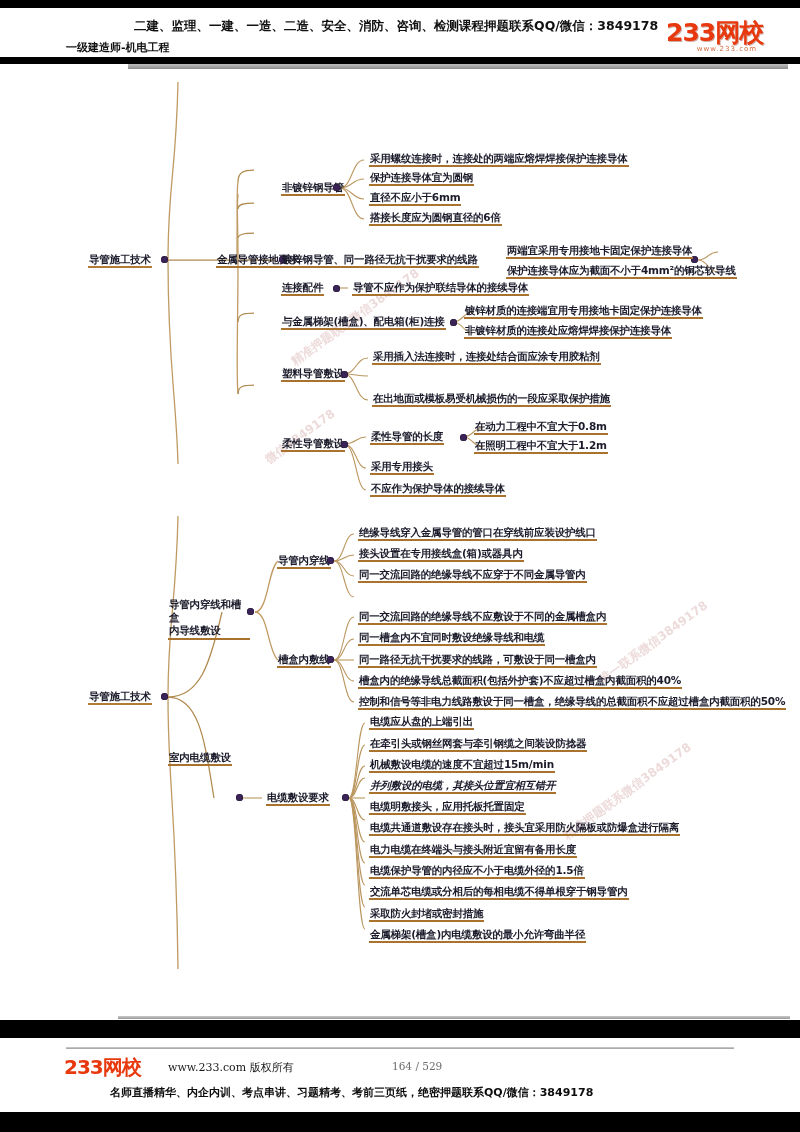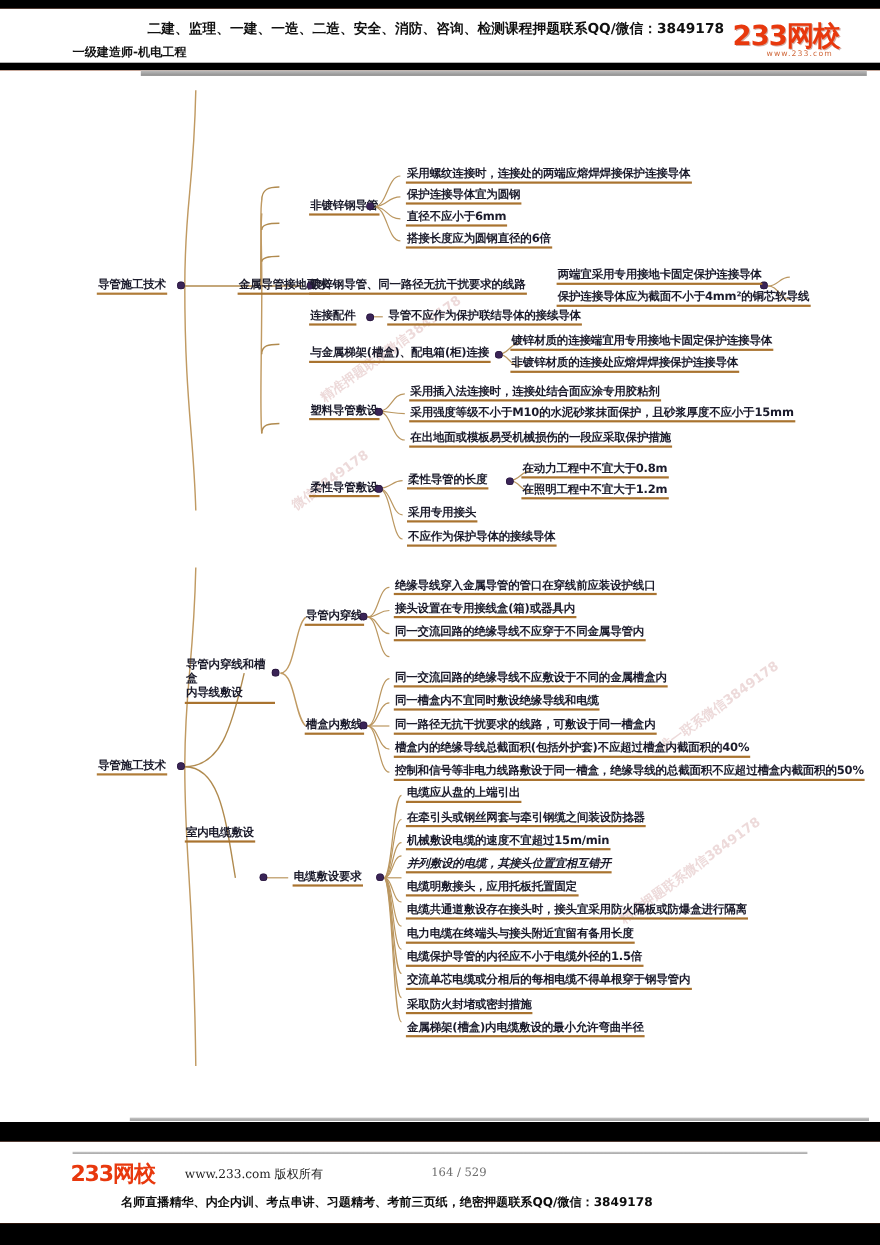--- a/index.html
+++ b/index.html
@@ -5,21 +5,21 @@
   html,body{margin:0;padding:0;}
   body{
     width:800px;height:1132px;
     background:#000;
     font-family:"DejaVu Sans","Liberation Sans",sans-serif;
     overflow:hidden;
     position:relative;
   }
   .page{
     position:absolute;left:0;top:0;width:800px;height:1132px;
-    background:#c2410c;
+    background:#8b5cf6;
   }
   
   .band-top{position:absolute;left:0;top:0;width:800px;height:8px;background:#000;}
   .band-mid{position:absolute;left:0;top:57px;width:800px;height:7px;background:#000;}
   .band-bot{position:absolute;left:0;top:1112px;width:800px;height:20px;background:#000;}
   .band-bot2{position:absolute;left:0;top:1020px;width:800px;height:18px;background:#000;}
 
   
   .hdr{position:absolute;left:0;top:8px;width:800px;height:50px;background:#fff;}
   .hdr-line1{
@@ -226,21 +226,20 @@
     <div class="node leaf" style="left:352px;top:217px;">导管不应作为保护联结导体的接续导体</div>
 
     <div class="node" style="left:281px;top:251px;">与金属梯架(槽盒)、配电箱(柜)连接</div>
     <div class="bullet" style="left:450px;top:255px;"></div>
     <div class="node leaf" style="left:464px;top:240px;">镀锌材质的连接端宜用专用接地卡固定保护连接导体</div>
     <div class="node leaf" style="left:464px;top:260px;">非镀锌材质的连接处应熔焊焊接保护连接导体</div>
 
     <div class="node" style="left:281px;top:303px;">塑料导管敷设</div>
     <div class="bullet" style="left:341px;top:307px;"></div>
     <div class="node leaf" style="left:372px;top:286px;">采用插入法连接时，连接处结合面应涂专用胶粘剂</div>
-    <div class="node leaf" style="left:372px;top:305px;">采用强度等级不小于M10的水泥砂浆抹面保护，且砂浆厚度不应小于15mm</div>
     <div class="node leaf" style="left:372px;top:328px;">在出地面或模板易受机械损伤的一段应采取保护措施</div>
 
     <div class="node" style="left:281px;top:373px;">柔性导管敷设</div>
     <div class="bullet" style="left:341px;top:377px;"></div>
 
     <div class="node" style="left:370px;top:366px;">柔性导管的长度</div>
     <div class="bullet" style="left:460px;top:370px;"></div>
     <div class="node leaf" style="left:474px;top:356px;">在动力工程中不宜大于0.8m</div>
     <div class="node leaf" style="left:474px;top:375px;">在照明工程中不宜大于1.2m</div>
     <div class="node leaf" style="left:370px;top:396px;">采用专用接头</div>

